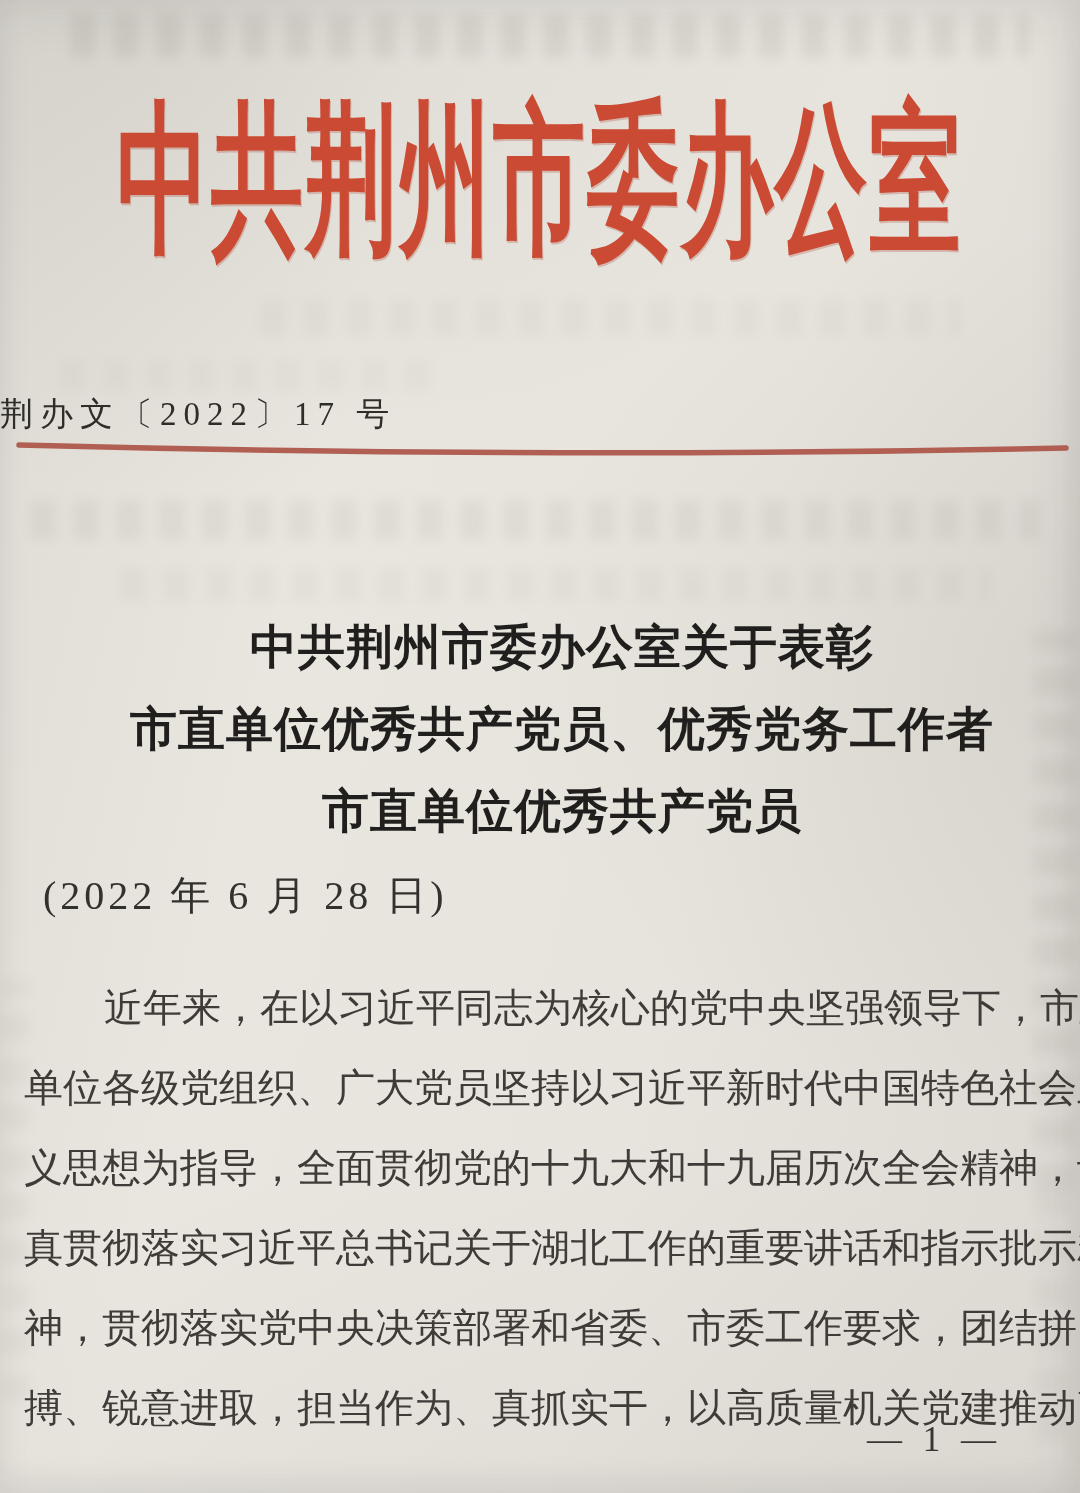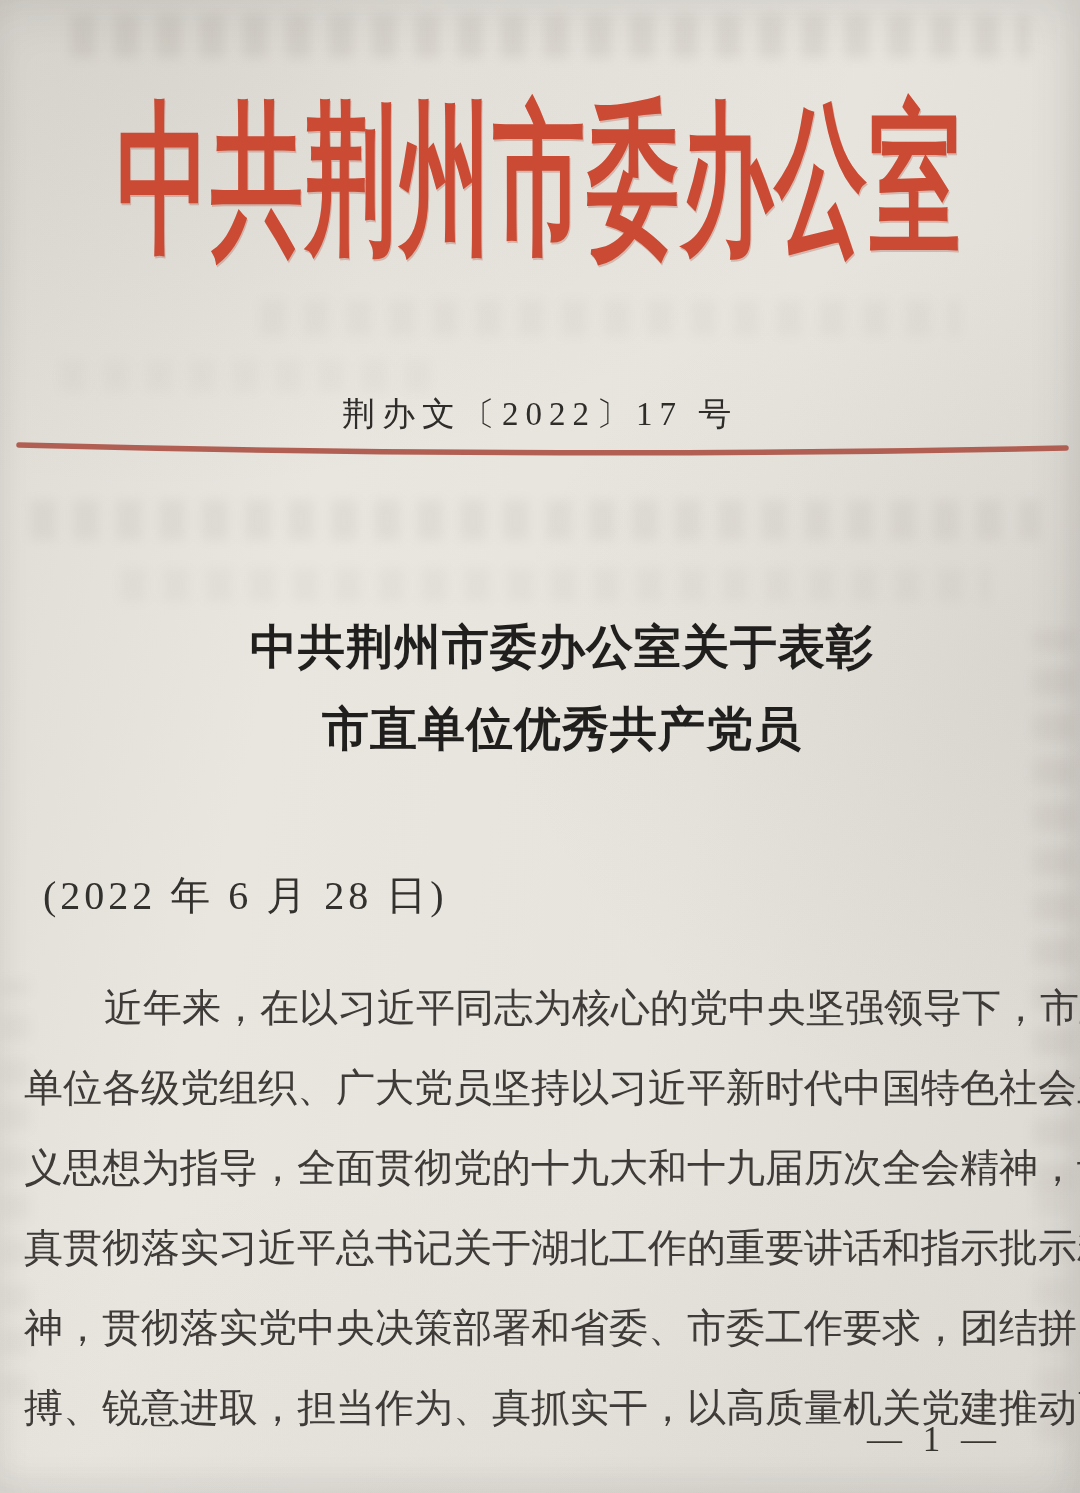--- a/index.html
+++ b/index.html
@@ -65,21 +65,21 @@
     transform: scaleY(1.78);
     text-shadow: 1px 1px 0 rgba(160,50,30,0.25);
   }
 
   
   .doc-number {
     position: absolute;
     top: 392px;
     left: 0;
     width: 100%;
-    text-align: center;
+    text-align: left;
     font-size: 33px;
     letter-spacing: 7px;
     color: #2f2d2a;
   }
 
   
   .red-rule {
     position: absolute;
     top: 437px;
     left: 15px;
@@ -160,20 +160,21 @@
   </div>
 
   <div class="doc-number">荆办文〔2022〕17 号</div>
 
   <svg class="red-rule" viewBox="0 0 1055 26" preserveAspectRatio="none">
     <path d="M4,8 Q540,22 1051,11" fill="none" stroke="#ae574b" stroke-width="5.5" stroke-linecap="round" opacity="0.95"></path>
   </svg>
 
   <div class="doc-title">
     <div>中共荆州市委办公室关于表彰</div>
+    <div>市直单位优秀共产党员、优秀党务工作者</div>
     <div>市直单位优秀共产党员</div>
   </div>
 
   <div class="doc-date">(2022 年 6 月 28 日)</div>
 
   <div class="doc-body">
     <div class="body-line indent">近年来，在以习近平同志为核心的党中央坚强领导下，市直</div>
     <div class="body-line">单位各级党组织、广大党员坚持以习近平新时代中国特色社会主</div>
     <div class="body-line">义思想为指导，全面贯彻党的十九大和十九届历次全会精神，认</div>
     <div class="body-line">真贯彻落实习近平总书记关于湖北工作的重要讲话和指示批示精</div>

